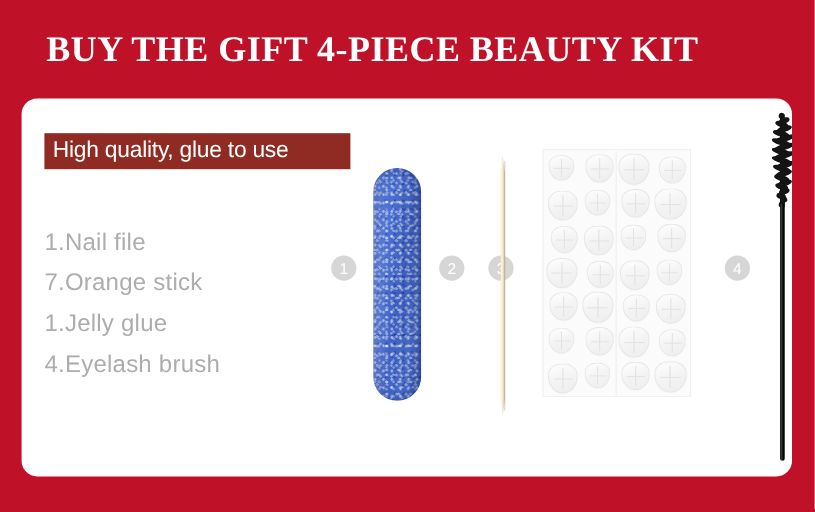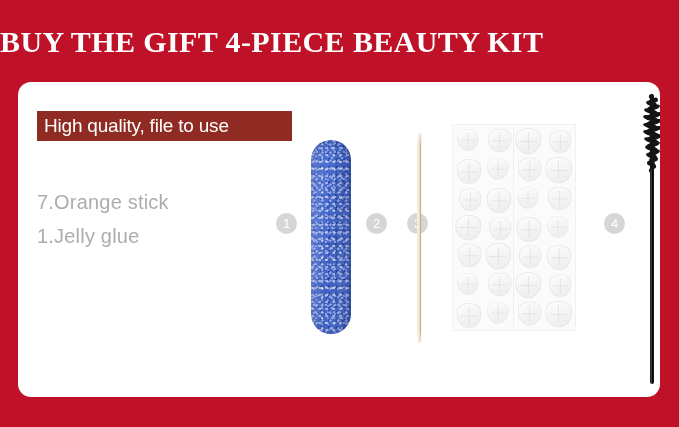--- a/index.html
+++ b/index.html
@@ -18,21 +18,21 @@
     background: #bf1228;
     overflow: hidden;
   }
 
   
   #title {
     position: absolute;
     left: 0;
     top: 24px;
     width: 582px;
-    text-align: left;
+    text-align: right;
     color: #ffffff;
     font-family: "Liberation Serif", "DejaVu Serif", serif;
     font-weight: bold;
     font-size: 30px;
     letter-spacing: 0.4px;
     line-height: 36px;
     white-space: nowrap;
   }
 
   
@@ -261,26 +261,28 @@
 </head>
 <body>
 
 <div id="poster">
 
   <div id="title">BUY THE GIFT 4-PIECE BEAUTY KIT</div>
 
   <div id="card">
 
     <div id="headline-banner">
-      <span id="headline-text">High quality, file to use</span>
+      <span id="headline-text">High quality, glue to use</span>
     </div>
 
     <div id="item-list">
+      <div class="list-item">1.Nail file</div>
       <div class="list-item">7.Orange stick</div>
       <div class="list-item">1.Jelly glue</div>
+      <div class="list-item">4.Eyelash brush</div>
     </div>
 
     <div class="badge" id="badge-1">1</div>
     <div class="badge" id="badge-2">2</div>
     <div class="badge" id="badge-3">3</div>
     <div class="badge" id="badge-4">4</div>
 
     <div id="nail-file"></div>
 
     <div id="orange-stick">

